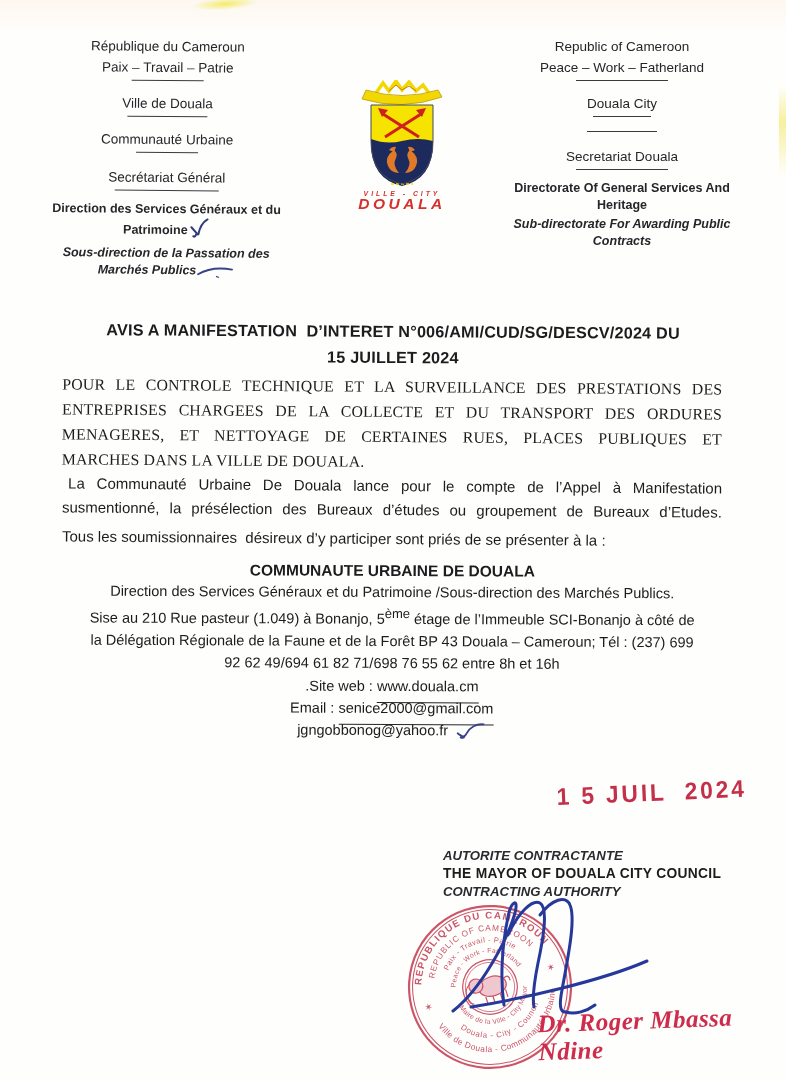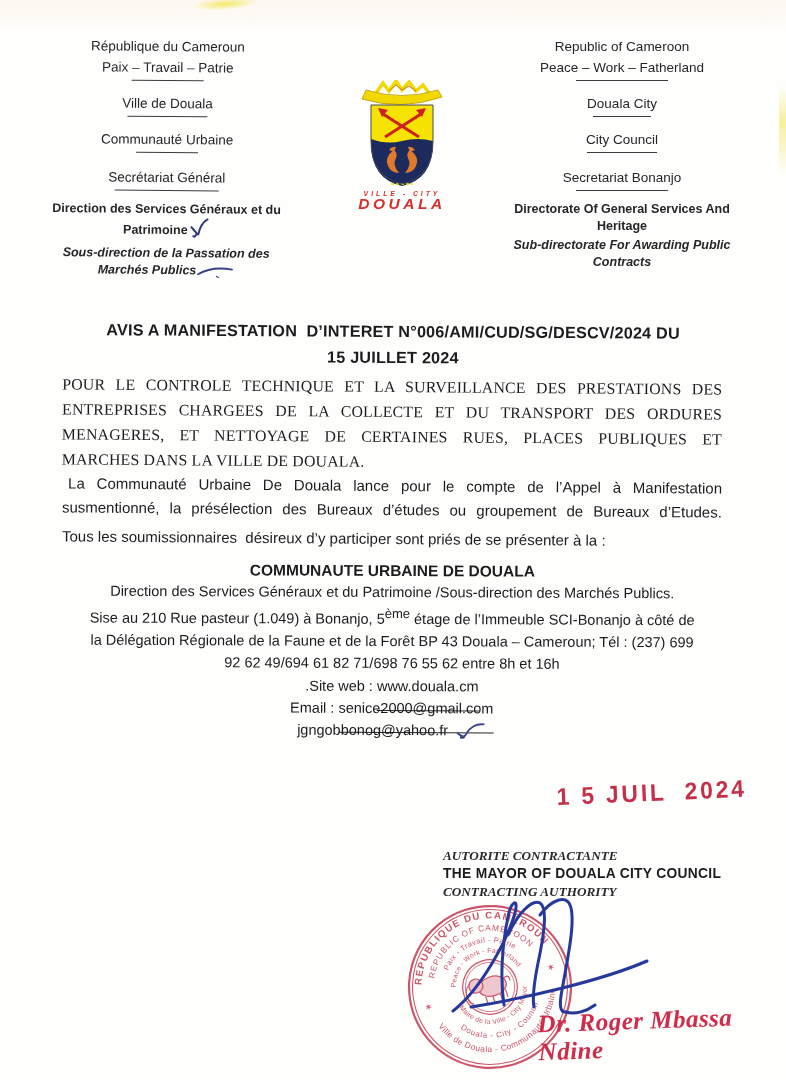--- a/index.html
+++ b/index.html
@@ -27,30 +27,30 @@
   .para{position:absolute;left:62px;width:660px;transform:rotate(.45deg);}
   .jline{text-align:justify;text-align-last:justify;}
   .jline-last{text-align-last:left;}
   .para1{top:374px;font-family:"Liberation Serif",serif;font-size:15.8px;line-height:25px;letter-spacing:.2px;}
   .para2{top:474px;font-size:15px;line-height:24px;}
   .para3{top:530px;font-size:15px;white-space:pre;}
   .venue{position:absolute;left:62px;top:560px;width:660px;text-align:center;transform:rotate(.25deg);}
   .vname{font-weight:700;font-size:15.5px;line-height:21px;}
   .vline{font-size:14.5px;line-height:22px;}
   sup{font-size:13px;}
-  .ulink{border-bottom:1.4px solid #26262a;padding-bottom:16px;}
+  .ulink{border-bottom:1.4px solid #26262a;padding-bottom:8px;}
   .vweb{margin-top:1px;}
   
   .dateblk{position:absolute;left:443px;top:790px;font-family:"Liberation Serif",serif;
            font-size:16px;line-height:21px;color:#17171a;}
   .stampdate{position:absolute;left:556px;top:783px;color:#c4304a;font-weight:700;font-size:24px;
              letter-spacing:3px;transform:rotate(-2.5deg) scaleX(.95);transform-origin:left top;white-space:pre;}
   .mayor{position:absolute;left:443px;top:847px;line-height:18px;}
   .mline{font-weight:700;font-size:13.8px;white-space:pre;letter-spacing:.3px;}
-  .msub{font-family:Liberation Serif, serif;font-style:italic;font-size:13.2px;font-weight:600;color:#2a2a2e;}
+  .msub{font-family:Liberation Sans, sans-serif;font-style:italic;font-size:13.2px;font-weight:600;color:#2a2a2e;}
   
   .seal{position:absolute;left:402px;top:899px;width:176px;height:176px;opacity:.9;}
   .signature{position:absolute;left:415px;top:893px;width:300px;height:132px;}
   .signame{position:absolute;left:538px;top:1006px;width:250px;color:#cf2b4b;
            font-family:"Liberation Serif",serif;font-style:italic;font-weight:700;font-size:25px;
            transform:rotate(-2deg);letter-spacing:.5px;}
   
   .smudge-top{position:absolute;left:192px;top:-2px;width:66px;height:12px;
       background:radial-gradient(ellipse at center,rgba(242,232,70,.8),rgba(242,232,70,0) 70%);
       transform:rotate(-4deg);}
@@ -88,24 +88,23 @@
   </div>
 
   <div class="hcol hcol-right">
     <div class="hitem">Republic of Cameroon</div>
     <div class="hitem">Peace – Work – Fatherland</div>
     <div class="hrule" style="width:92px"></div>
     <div class="hgap"></div>
     <div class="hitem">Douala City</div>
     <div class="hrule" style="width:58px"></div>
     <div class="hgap"></div>
-    <div class="hitem">City Council</div>
     <div class="hrule" style="width:70px"></div>
     <div class="hgap" style="height:14px"></div>
-    <div class="hitem">Secretariat Bonanjo</div>
+    <div class="hitem">Secretariat Douala</div>
     <div class="hrule" style="width:92px"></div>
     <div class="dir">Directorate Of General Services And Heritage</div>
     <div class="subdir">Sub-directorate For Awarding Public Contracts</div>
   </div>
 
   <div class="coat">
     <svg width="114" height="132" viewBox="0 0 114 132">
 
       <g>
         <path d="M31,13 L38,3 L44,11 L51,1 L57,10 L64,2 L71,11 L78,5 L84,13" stroke="#f2d800" stroke-width="3.5" fill="none"></path>

